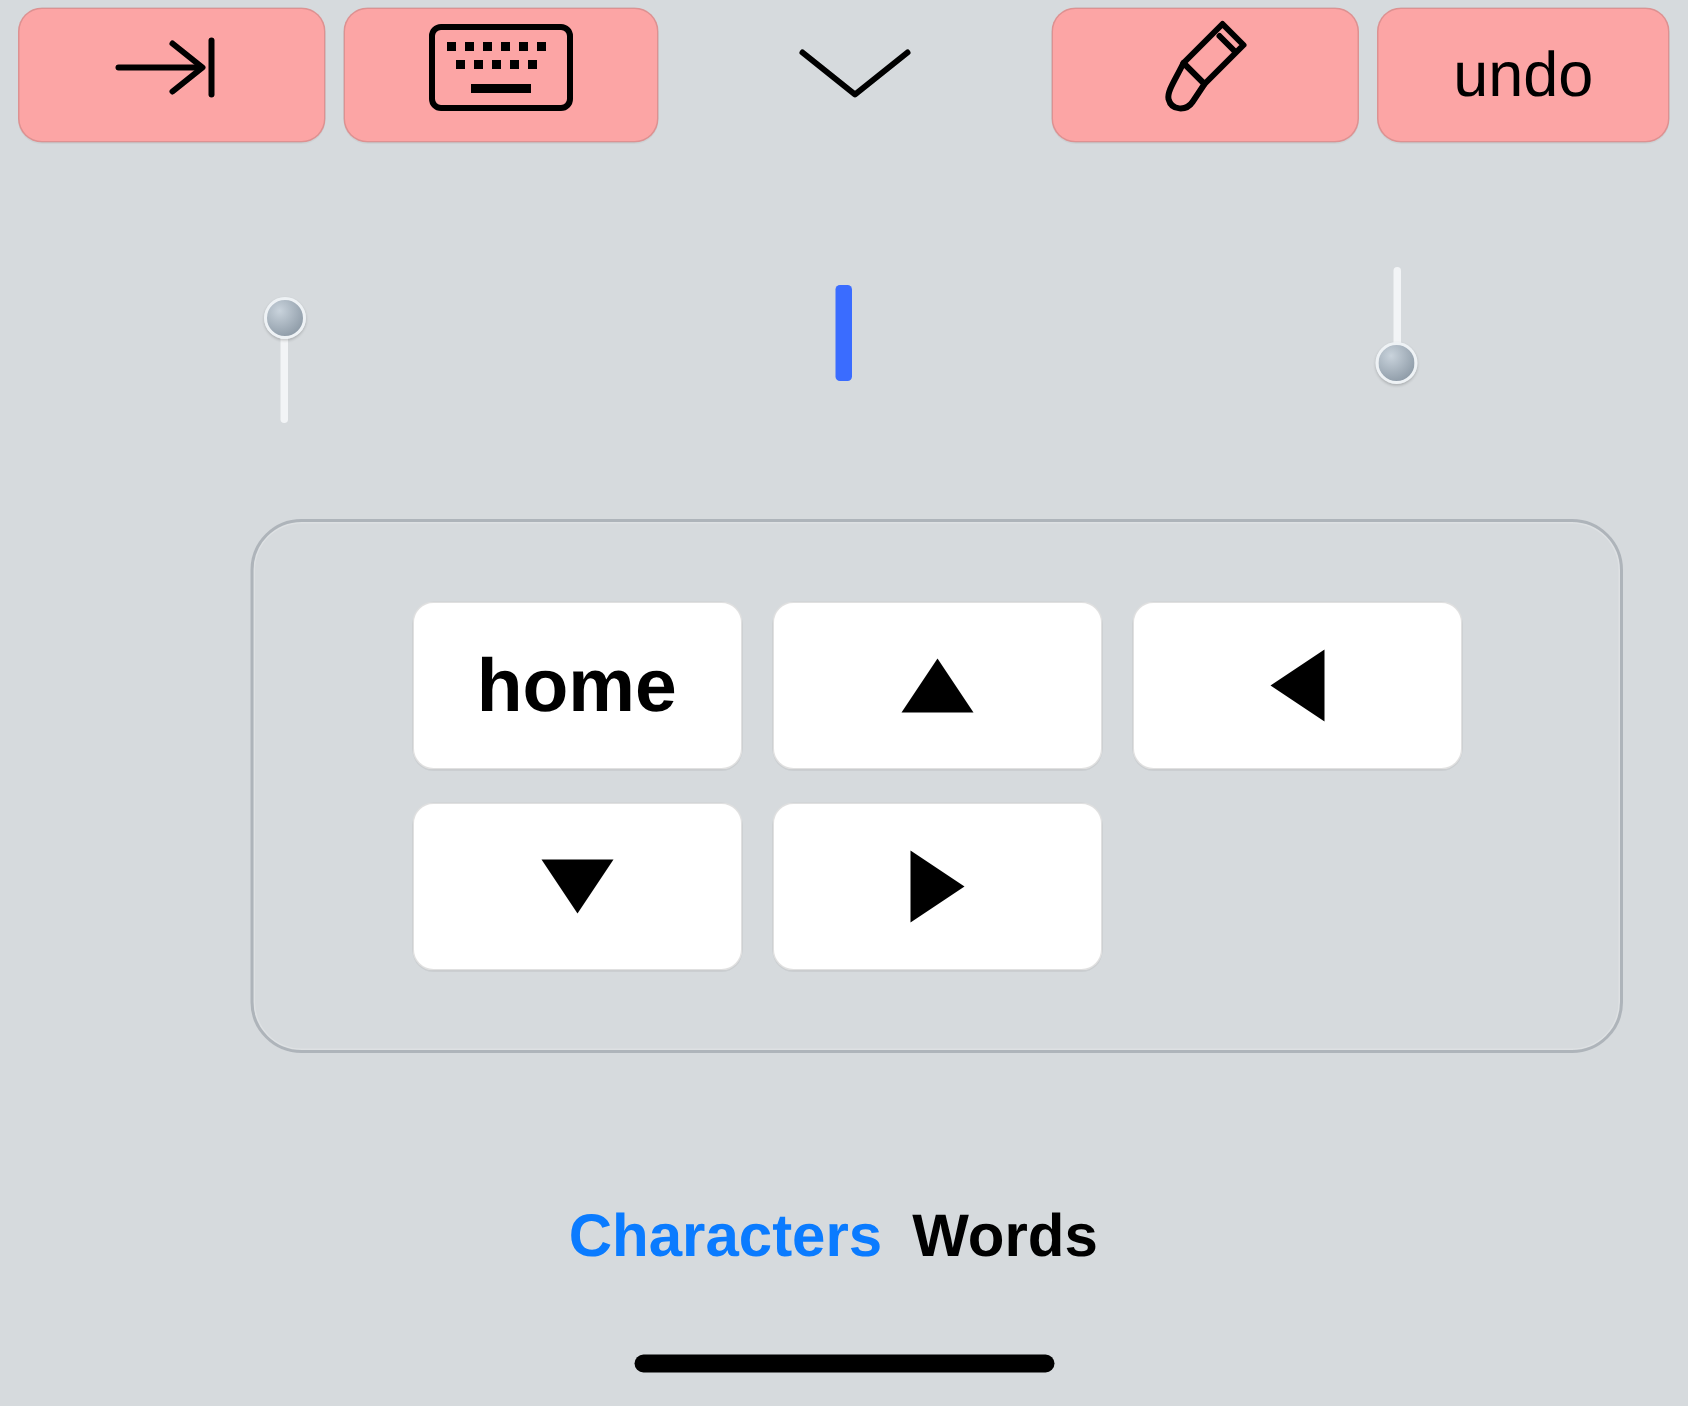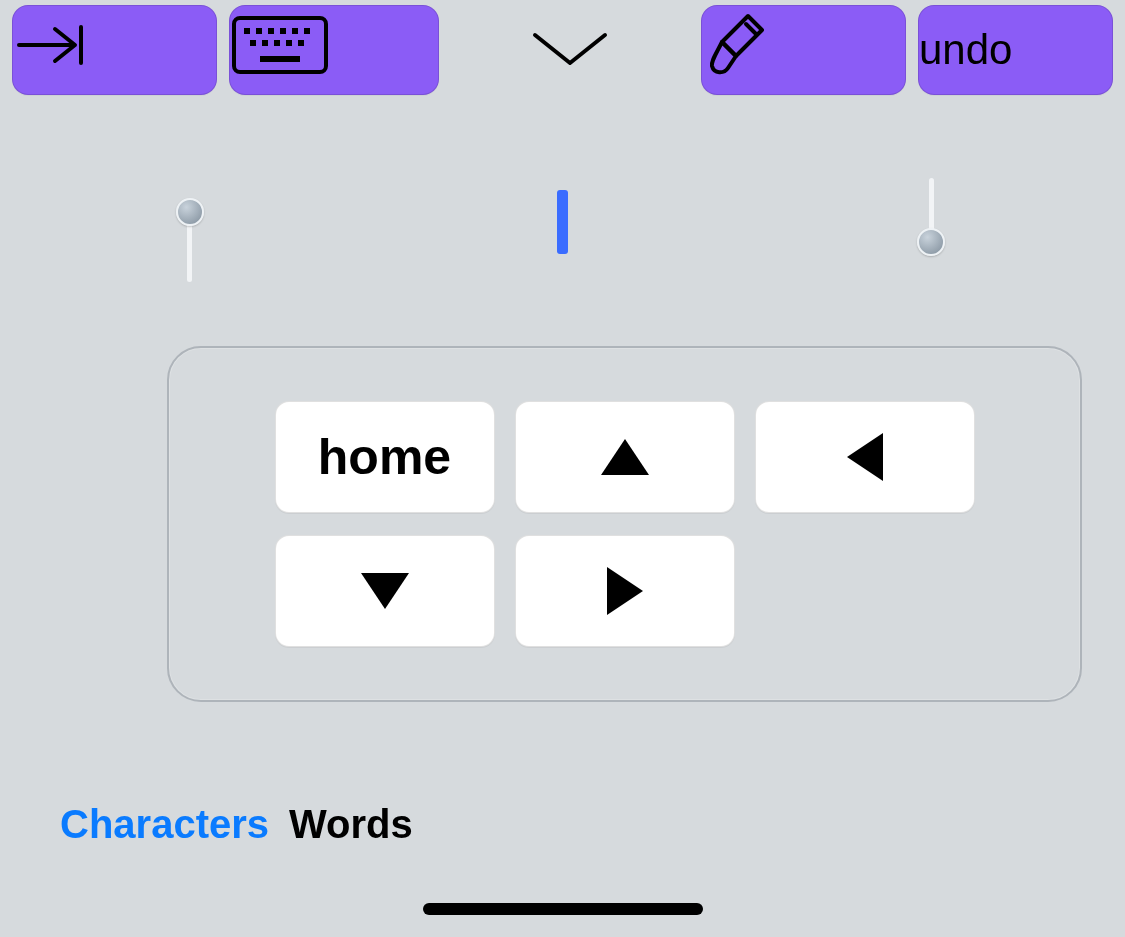--- a/index.html
+++ b/index.html
@@ -23,25 +23,26 @@
       left: 0;
       right: 0;
       height: 92px;
       display: flex;
       align-items: center;
       padding: 0 12px;
       gap: 12px;
     }
 
     .tool-btn {
-      background: #8b5cf6;
+      background: #fca5a5;
       border: 1px solid rgba(0,0,0,0.12);
       border-radius: 16px;
       display: flex;
       align-items: center;
+      justify-content: center;
       box-shadow: 0 1px 0 rgba(0,0,0,0.04);
       cursor: pointer;
       font-size: 42px;
       color: #000;
       font-weight: 400;
     }
 
     .w205 { width: 205px; height: 90px; }
     .w210 { width: 210px; height: 90px; }
     .w195 { width: 195px; height: 90px; }
@@ -134,21 +135,21 @@
     .tri-left { border-width: 24px 36px 24px 0; border-color: transparent #000 transparent transparent; }
     .tri-right { border-width: 24px 0 24px 36px; border-color: transparent transparent transparent #000; }
 
     
     .segmented {
       position: absolute;
       bottom: 90px;
       left: 0;
       right: 14px;
       display: flex;
-      justify-content: flex-start;
+      justify-content: center;
       align-items: center;
       padding: 0 60px;
       gap: 20px;
     }
     .seg-tab {
       font-size: 40px;
       font-weight: 700;
       color: #000;
       cursor: pointer;
     }

